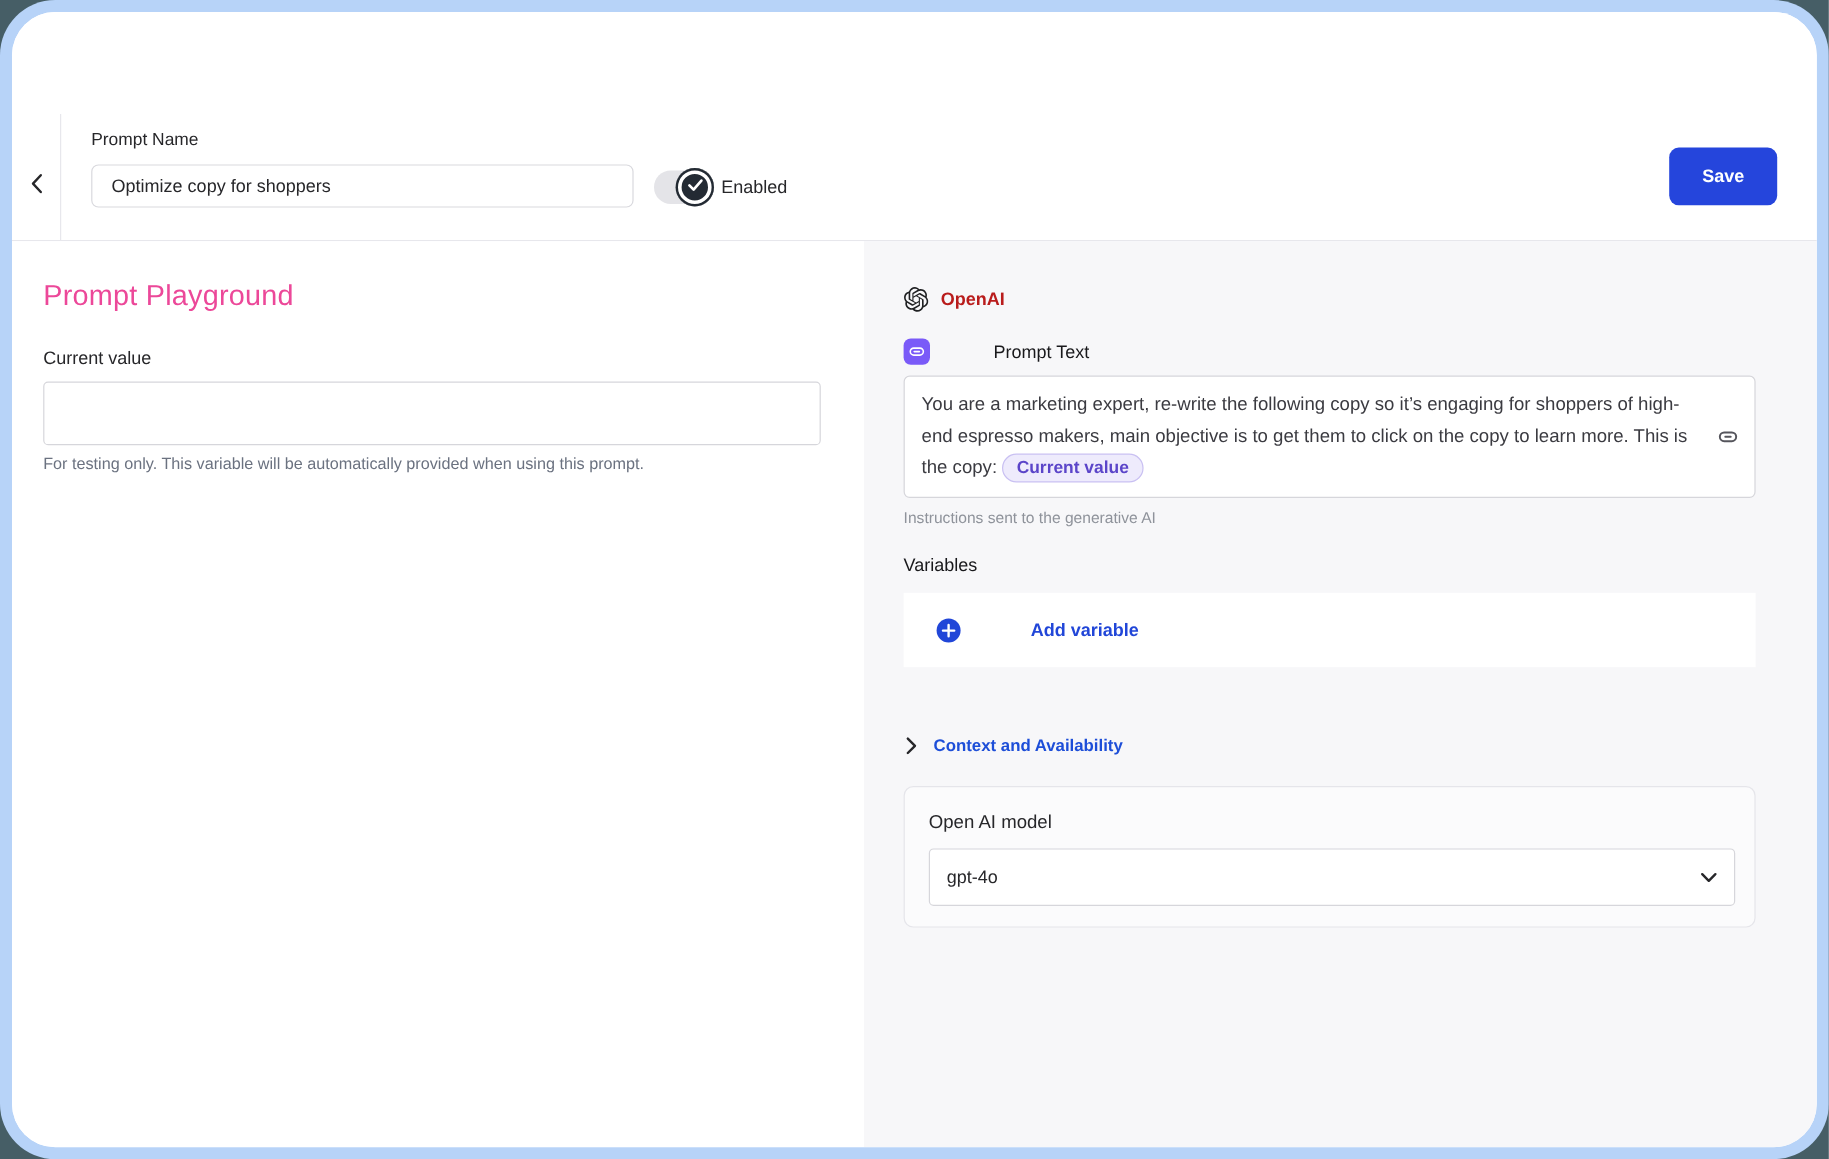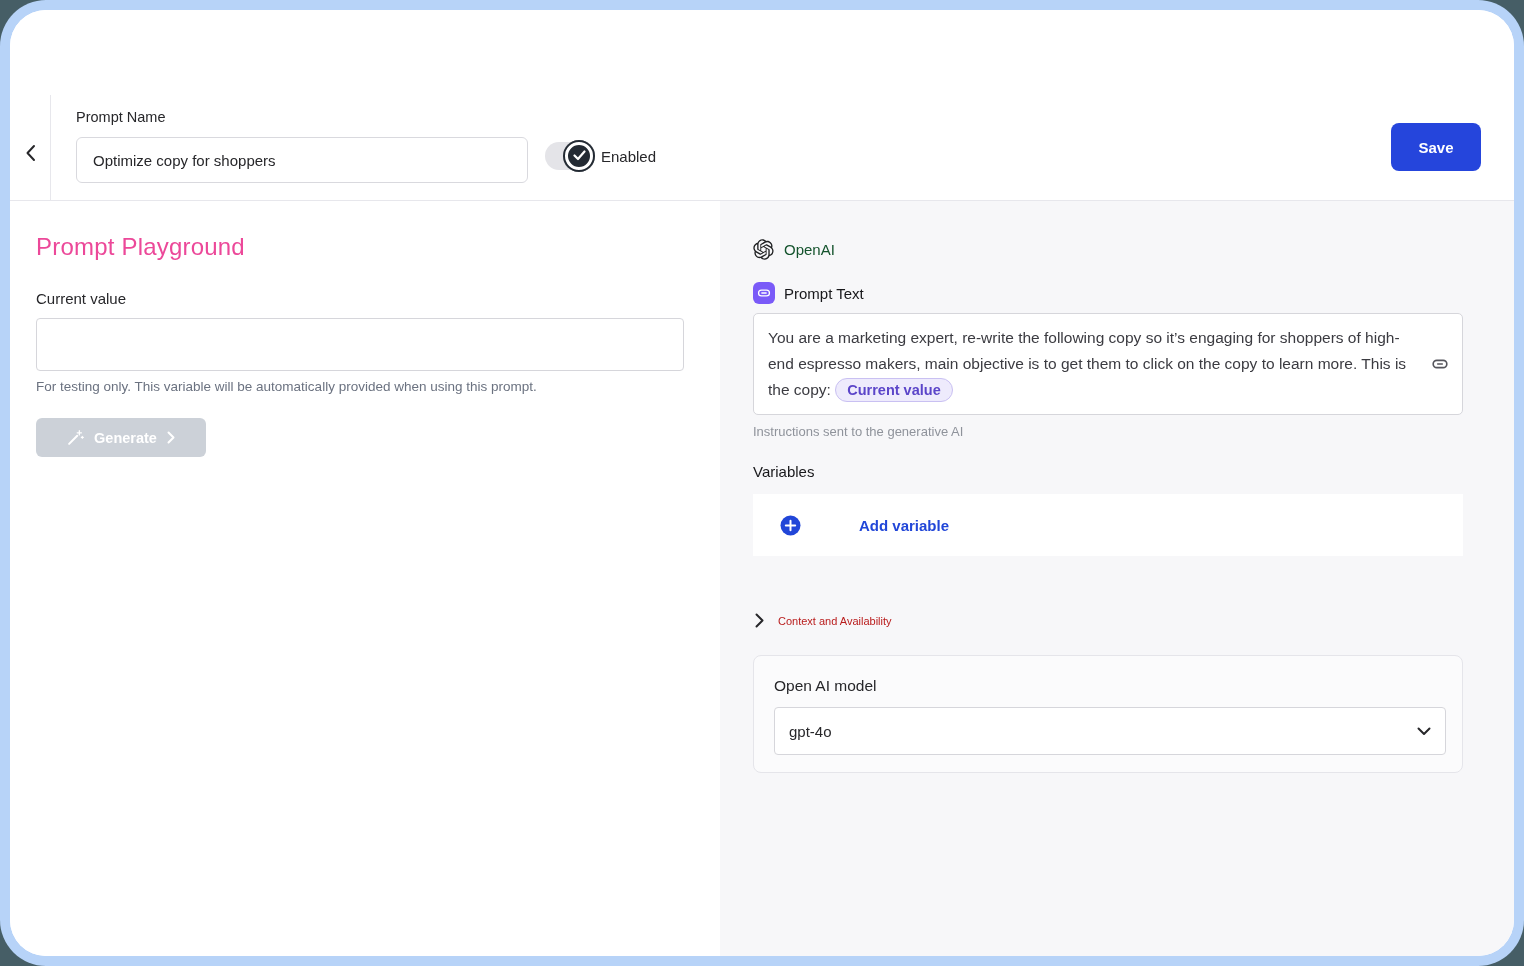--- a/index.html
+++ b/index.html
@@ -26,21 +26,21 @@
   
   .header { position:absolute; top:0; left:0; right:0; height:190px; background:#fff; }
   .header-divider { position:absolute; top:190px; left:0; right:0; height:1px; background:#e7e7ec; }
   .back-btn {
     position:absolute; left:6px; top:126px; width:28px; height:38px;
     display:flex; align-items:center; justify-content:center; cursor:pointer;
   }
   .v-divider { position:absolute; left:40px; top:85px; height:105px; width:1px; background:#e7e7ec; }
   .field-label { position:absolute; left:66px; top:99px; font-size:14.5px; color:#27272a; }
   .name-input {
-    position:absolute; left:66px; top:127px; width:452px; height:46px;
+    position:absolute; left:66px; top:127px; width:452px; height:36px;
     border:1px solid #d9d9de; border-radius:6px; background:#fff;
     font-size:15px; color:#27272a; padding:0 16px;
     font-family:"Liberation Sans", sans-serif;
   }
   .toggle-wrap { position:absolute; left:535px; top:132px; display:flex; align-items:center; gap:8px; cursor:pointer; }
   .toggle-track { width:48px; height:28px; border-radius:14px; background:#e4e4e8; position:relative; }
   .toggle-knob {
     position:absolute; right:-2px; top:-2px; width:32px; height:32px; border-radius:50%;
     background:#232a33;
     box-shadow: inset 0 0 0 2px #232a33, inset 0 0 0 5px #ffffff;
@@ -69,27 +69,27 @@
     background:#ccd1d8; border:none; border-radius:6px;
     display:flex; align-items:center; justify-content:center; gap:10px;
     color:#fff; font-size:14.5px; font-weight:700; cursor:default;
     font-family:"Liberation Sans", sans-serif;
   }
 
   
   .right-panel { position:absolute; top:191px; left:710px; right:0; bottom:0; background:#f7f7f9; }
   .rp { position:absolute; }
   .provider-row { left:33px; top:38px; display:flex; align-items:center; gap:10px; }
-  .provider-name { font-size:15px; font-weight:400; color:#14532d;text-align:center; }
+  .provider-name { font-size:15px; font-weight:700; color:#b91c1c;text-align:center; }
   .prompt-text-row { left:33px; top:81px; display:flex; align-items:center; gap:9px; }
   .pt-icon {
     width:22px; height:22px; border-radius:6px; background:#7a5af8;
     display:flex; align-items:center; justify-content:center;
   }
-  .pt-label { font-size:15px; font-weight:500; color:#18181b; }
+  .pt-label { font-size:15px; font-weight:500; color:#18181b;margin-left:44px; }
   .prompt-box {
     left:33px; top:112px; width:710px; height:102px;
     background:#fff; border:1px solid #d6d6db; border-radius:5px;
     padding:11px 44px 11px 14px;
     font-size:15.5px; line-height:26px; color:#3b3b41;
   }
   .chip {
     display:inline-block; background:#eeebfc; border:1px solid #c9c0f2;
     color:#5b45c9; font-weight:600; font-size:14.5px;
     border-radius:12px; padding:0 11px; line-height:22px; vertical-align:baseline;
@@ -98,21 +98,21 @@
   .insert-icon { position:absolute; right:12px; top:50%; transform:translateY(-50%); cursor:pointer; display:flex; }
   .prompt-caption { left:33px; top:223px; font-size:13px; color:#8f939b;text-align:center; }
   .vars-title { left:33px; top:262px; font-size:15px; font-weight:500; color:#18181b; }
   .vars-table { left:33px; top:293px; width:710px; background:#fff; }
   .vars-head { display:flex; height:37px; align-items:center; border-bottom:1px solid #e5e5ea; }
   .vars-col { font-size:12px; font-weight:700; color:#2f2f33; letter-spacing:.03em; }
   .vars-col.c1 { padding-left:27px; width:243px; }
   .add-row { height:62px; display:flex; align-items:center; padding-left:27px; gap:10px; cursor:pointer; }
   .add-label { font-size:15px; font-weight:700; color:#2146d8;margin-left:48px; }
   .context-row { left:35px; top:412px; display:flex; align-items:center; gap:14px; cursor:pointer; }
-  .context-label { font-size:11px; font-weight:400; color:#b91c1c; }
+  .context-label { font-size:14px; font-weight:700; color:#1d4ed8; }
   .model-card {
     left:33px; top:454px; width:710px; height:118px;
     background:#fbfbfc; border:1px solid #e5e5ea; border-radius:8px;
   }
   .model-label { position:absolute; left:20px; top:21px; font-size:15.5px; color:#27272a; }
   .model-select {
     position:absolute; left:20px; top:51px; width:672px; height:48px;
     background:#fff; border:1px solid #d6d6db; border-radius:4px;
     display:flex; align-items:center; padding:0 14px; cursor:pointer;
   }
@@ -152,35 +152,20 @@
 
       <button class="save-btn">Save</button>
     </div>
     <div class="header-divider"></div>
 
     <div class="left-panel">
       <div class="playground-title">Prompt Playground</div>
       <div class="cv-label">Current value</div>
       <textarea class="cv-input" value="" style=""></textarea>
       <div class="cv-helper">For testing only. This variable will be automatically provided when using this prompt.</div>
-      <button class="generate-btn" disabled="">
-        <span style="display:flex;">
-          <svg width="17" height="17" viewBox="0 0 20 20">
-            <path d="M2.5 17.5 L12 8" stroke="#ffffff" stroke-width="2.4" stroke-linecap="round"></path>
-            <path d="M14.5 2 L14.5 7 M12 4.5 L17 4.5" stroke="#ffffff" stroke-width="1.5" stroke-linecap="round"></path>
-            <path d="M18 8.5 L18 11 M16.8 9.8 L19.3 9.8" stroke="#ffffff" stroke-width="1.3" stroke-linecap="round"></path>
-          </svg>
-        </span>
-        <span>Generate</span>
-        <span style="display:flex;">
-          <svg width="8" height="13" viewBox="0 0 8 13">
-              <path d="M1.5 1.5 L6.5 6.5 L1.5 11.5" fill="none" stroke="#ffffff" stroke-width="2" stroke-linecap="round" stroke-linejoin="round"></path>
-            </svg>
-        </span>
-      </button>
     </div>
 
     <div class="right-panel">
 
       <div class="rp provider-row">
         <span style="display:flex;">
           <svg width="21" height="21" viewBox="0 0 41 41" fill="#202123">
               <path d="M37.5324 16.8707C37.9808 15.5241 38.1363 14.0974 37.9886 12.6859C37.8409 11.2744 37.3934 9.91076 36.676 8.68622C35.6126 6.83404 33.9882 5.3676 32.0373 4.4985C30.0864 3.62941 27.9098 3.40259 25.8215 3.85078C24.8796 2.7893 23.7219 1.94125 22.4257 1.36341C21.1295 0.785575 19.7249 0.491269 18.3058 0.500197C16.1708 0.495044 14.0893 1.16803 12.3614 2.42214C10.6335 3.67624 9.34853 5.44666 8.6917 7.47815C7.30085 7.76286 5.98686 8.3414 4.8377 9.17505C3.68854 10.0087 2.73073 11.0782 2.02839 12.312C0.956464 14.1591 0.498905 16.2988 0.721698 18.4228C0.944492 20.5467 1.83612 22.5449 3.268 24.1293C2.81966 25.4759 2.66413 26.9026 2.81182 28.3141C2.95951 29.7256 3.40701 31.0892 4.12437 32.3138C5.18791 34.1659 6.8123 35.6322 8.76321 36.5013C10.7141 37.3704 12.8907 37.5973 14.9789 37.1492C15.9208 38.2107 17.0786 39.0587 18.3747 39.6366C19.6709 40.2144 21.0755 40.5087 22.4946 40.4998C24.6307 40.5054 26.7133 39.8321 28.4418 38.5772C30.1704 37.3223 31.4556 35.5506 32.1119 33.5179C33.5027 33.2332 34.8167 32.6547 35.9659 31.821C37.115 30.9874 38.0728 29.9178 38.7752 28.684C39.8458 26.8371 40.3023 24.6979 40.0789 22.5748C39.8556 20.4517 38.9639 18.4544 37.5324 16.8707ZM22.4978 37.8849C20.7443 37.8874 19.0459 37.2733 17.6994 36.1501C17.7601 36.117 17.8666 36.0586 17.936 36.0161L25.9004 31.4156C26.1003 31.3019 26.2663 31.137 26.3813 30.9378C26.4964 30.7386 26.5563 30.5124 26.5549 30.2825V19.0542L29.9213 20.998C29.9389 21.0068 29.9541 21.0198 29.9656 21.0359C29.977 21.052 29.9842 21.0707 29.9867 21.0902V30.3889C29.9842 32.375 29.1946 34.2791 27.7909 35.6841C26.3872 37.0892 24.4838 37.8806 22.4978 37.8849ZM6.39227 31.0064C5.51397 29.4888 5.19742 27.7107 5.49804 25.9832C5.55718 26.0187 5.66048 26.0818 5.73461 26.1244L13.699 30.7248C13.8975 30.8408 14.1233 30.902 14.3532 30.902C14.583 30.902 14.8088 30.8408 15.0073 30.7248L24.731 25.1103V28.9979C24.7321 29.0177 24.7283 29.0376 24.7199 29.0556C24.7115 29.0736 24.6988 29.0893 24.6829 29.1012L16.6317 33.7497C14.9096 34.7416 12.8643 35.0097 10.9447 34.4954C9.02506 33.9811 7.38785 32.7263 6.39227 31.0064ZM4.29707 13.6194C5.17156 12.0998 6.55279 10.9364 8.19885 10.3327C8.19885 10.4013 8.19491 10.5228 8.19491 10.6071V19.8079C8.19351 20.0377 8.25334 20.2638 8.36823 20.4629C8.48312 20.6619 8.64893 20.8267 8.84863 20.9404L18.5723 26.5542L15.206 28.4979C15.1894 28.5089 15.1703 28.5155 15.1505 28.5173C15.1307 28.5191 15.1107 28.516 15.0924 28.5082L7.04046 23.8557C5.32135 22.8601 4.06716 21.2235 3.55289 19.3046C3.03862 17.3858 3.30624 15.3413 4.29707 13.6194ZM31.955 20.0556L22.2312 14.4411L25.5976 12.4981C25.6142 12.4872 25.6333 12.4805 25.6531 12.4787C25.6729 12.4769 25.6928 12.4801 25.7111 12.4879L33.7631 17.1364C34.9967 17.849 36.0017 18.8982 36.6606 20.1613C37.3194 21.4244 37.6047 22.849 37.483 24.2684C37.3613 25.6878 36.8378 27.0432 35.9743 28.1759C35.1107 29.3086 33.9415 30.1717 32.6047 30.6641C32.6047 30.5947 32.6047 30.4733 32.6047 30.3889V21.1881C32.6066 20.9586 32.5474 20.7328 32.4332 20.5338C32.319 20.3348 32.154 20.1698 31.955 20.0556ZM35.3055 15.0128C35.2464 14.9765 35.1431 14.9142 35.069 14.8717L27.1045 10.2712C26.906 10.1554 26.6803 10.0943 26.4504 10.0943C26.2206 10.0943 25.9948 10.1554 25.7963 10.2712L16.0726 15.8858V11.9982C16.0715 11.9783 16.0753 11.9585 16.0837 11.9405C16.0921 11.9225 16.1048 11.9068 16.1207 11.8949L24.1719 7.25025C25.4053 6.53903 26.8158 6.19376 28.2383 6.25482C29.6608 6.31589 31.0364 6.78077 32.2044 7.59508C33.3723 8.40939 34.2842 9.53945 34.8334 10.8531C35.3826 12.1667 35.5464 13.6095 35.3055 15.0128ZM14.2424 21.9419L10.8752 19.9981C10.8576 19.9893 10.8423 19.9763 10.8309 19.9602C10.8195 19.9441 10.8122 19.9254 10.8098 19.9059V10.6071C10.8107 9.18295 11.2173 7.78848 11.9819 6.58696C12.7466 5.38544 13.8377 4.42659 15.1275 3.82264C16.4173 3.21869 17.8524 2.99464 19.2649 3.1767C20.6775 3.35876 22.0089 3.93941 23.1034 4.85067C23.0427 4.88379 22.937 4.94215 22.8668 4.98473L14.9024 9.58517C14.7025 9.69878 14.5366 9.86356 14.4215 10.0626C14.3065 10.2616 14.2466 10.4877 14.2479 10.7175L14.2424 21.9419ZM16.071 17.9991L20.4018 15.4978L24.7325 17.9975V22.9985L20.4018 25.4983L16.071 22.9985V17.9991Z"></path>
             </svg>
         </span>

